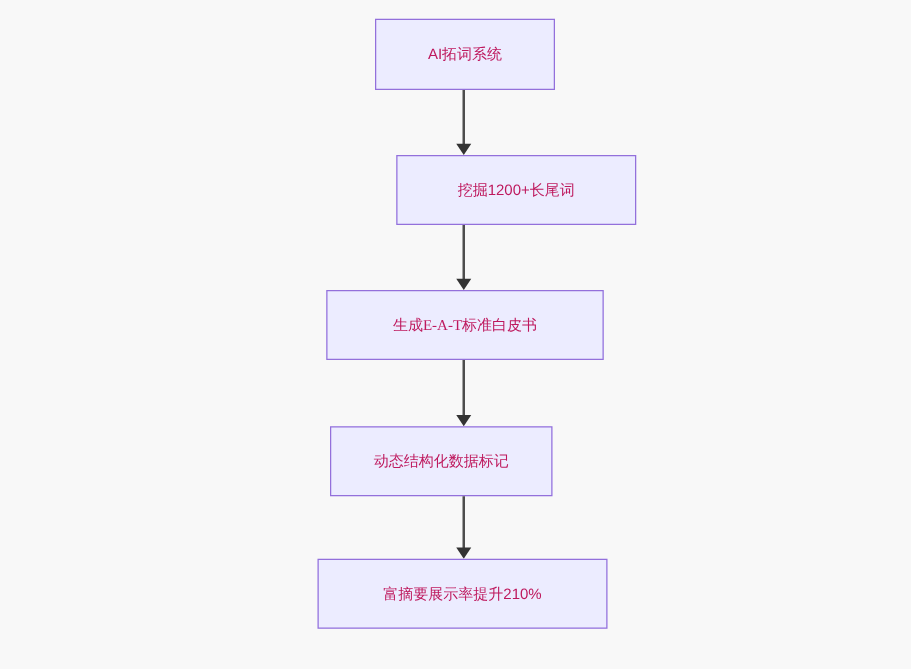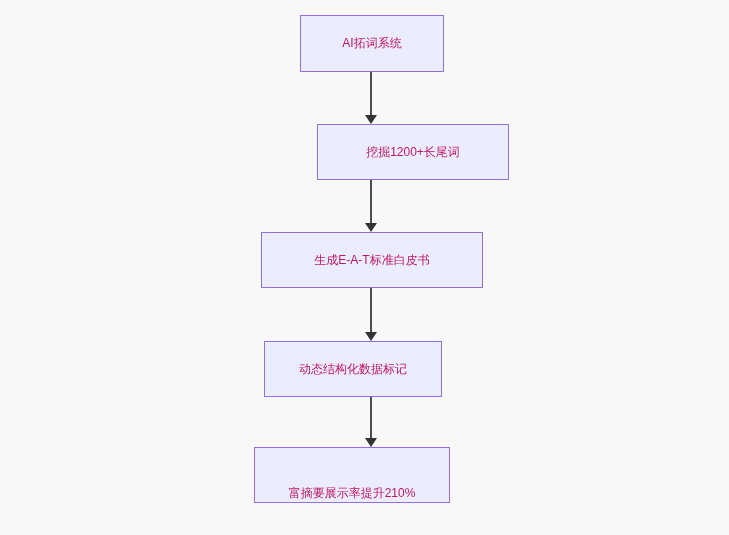--- a/index.html
+++ b/index.html
@@ -23,23 +23,23 @@
     display: flex;
     align-items: center;
     justify-content: center;
     color: #be185d;
     font-size: 12px;
     text-align: center;
     white-space: nowrap;
   }
   .node-1 { left: 300px; top: 15px;  width: 144px; height: 57px; }
   .node-2 { left: 276px; top: 124px; width: 192px; height: 56px; margin-left: 41px; }
-  .node-3 { left: 261px; top: 232px; width: 222px; height: 56px; }
+  .node-3 { left: 261px; top: 232px; width: 222px; height: 56px; font-family: Liberation Serif, serif; }
   .node-4 { left: 264px; top: 341px; width: 178px; height: 56px; }
-  .node-5 { left: 254px; top: 447px; width: 196px; height: 56px; align-items: flex-end; }
+  .node-5 { left: 254px; top: 447px; width: 232px; height: 56px; }
 
   .edge-line {
     position: absolute;
     width: 2px;
     left: 370px;
     background: #4d4d4d;
   }
   .edge-line-1 { top: 72px;  height: 44px; }
   .edge-line-2 { top: 180px; height: 44px; }
   .edge-line-3 { top: 288px; height: 45px; }

